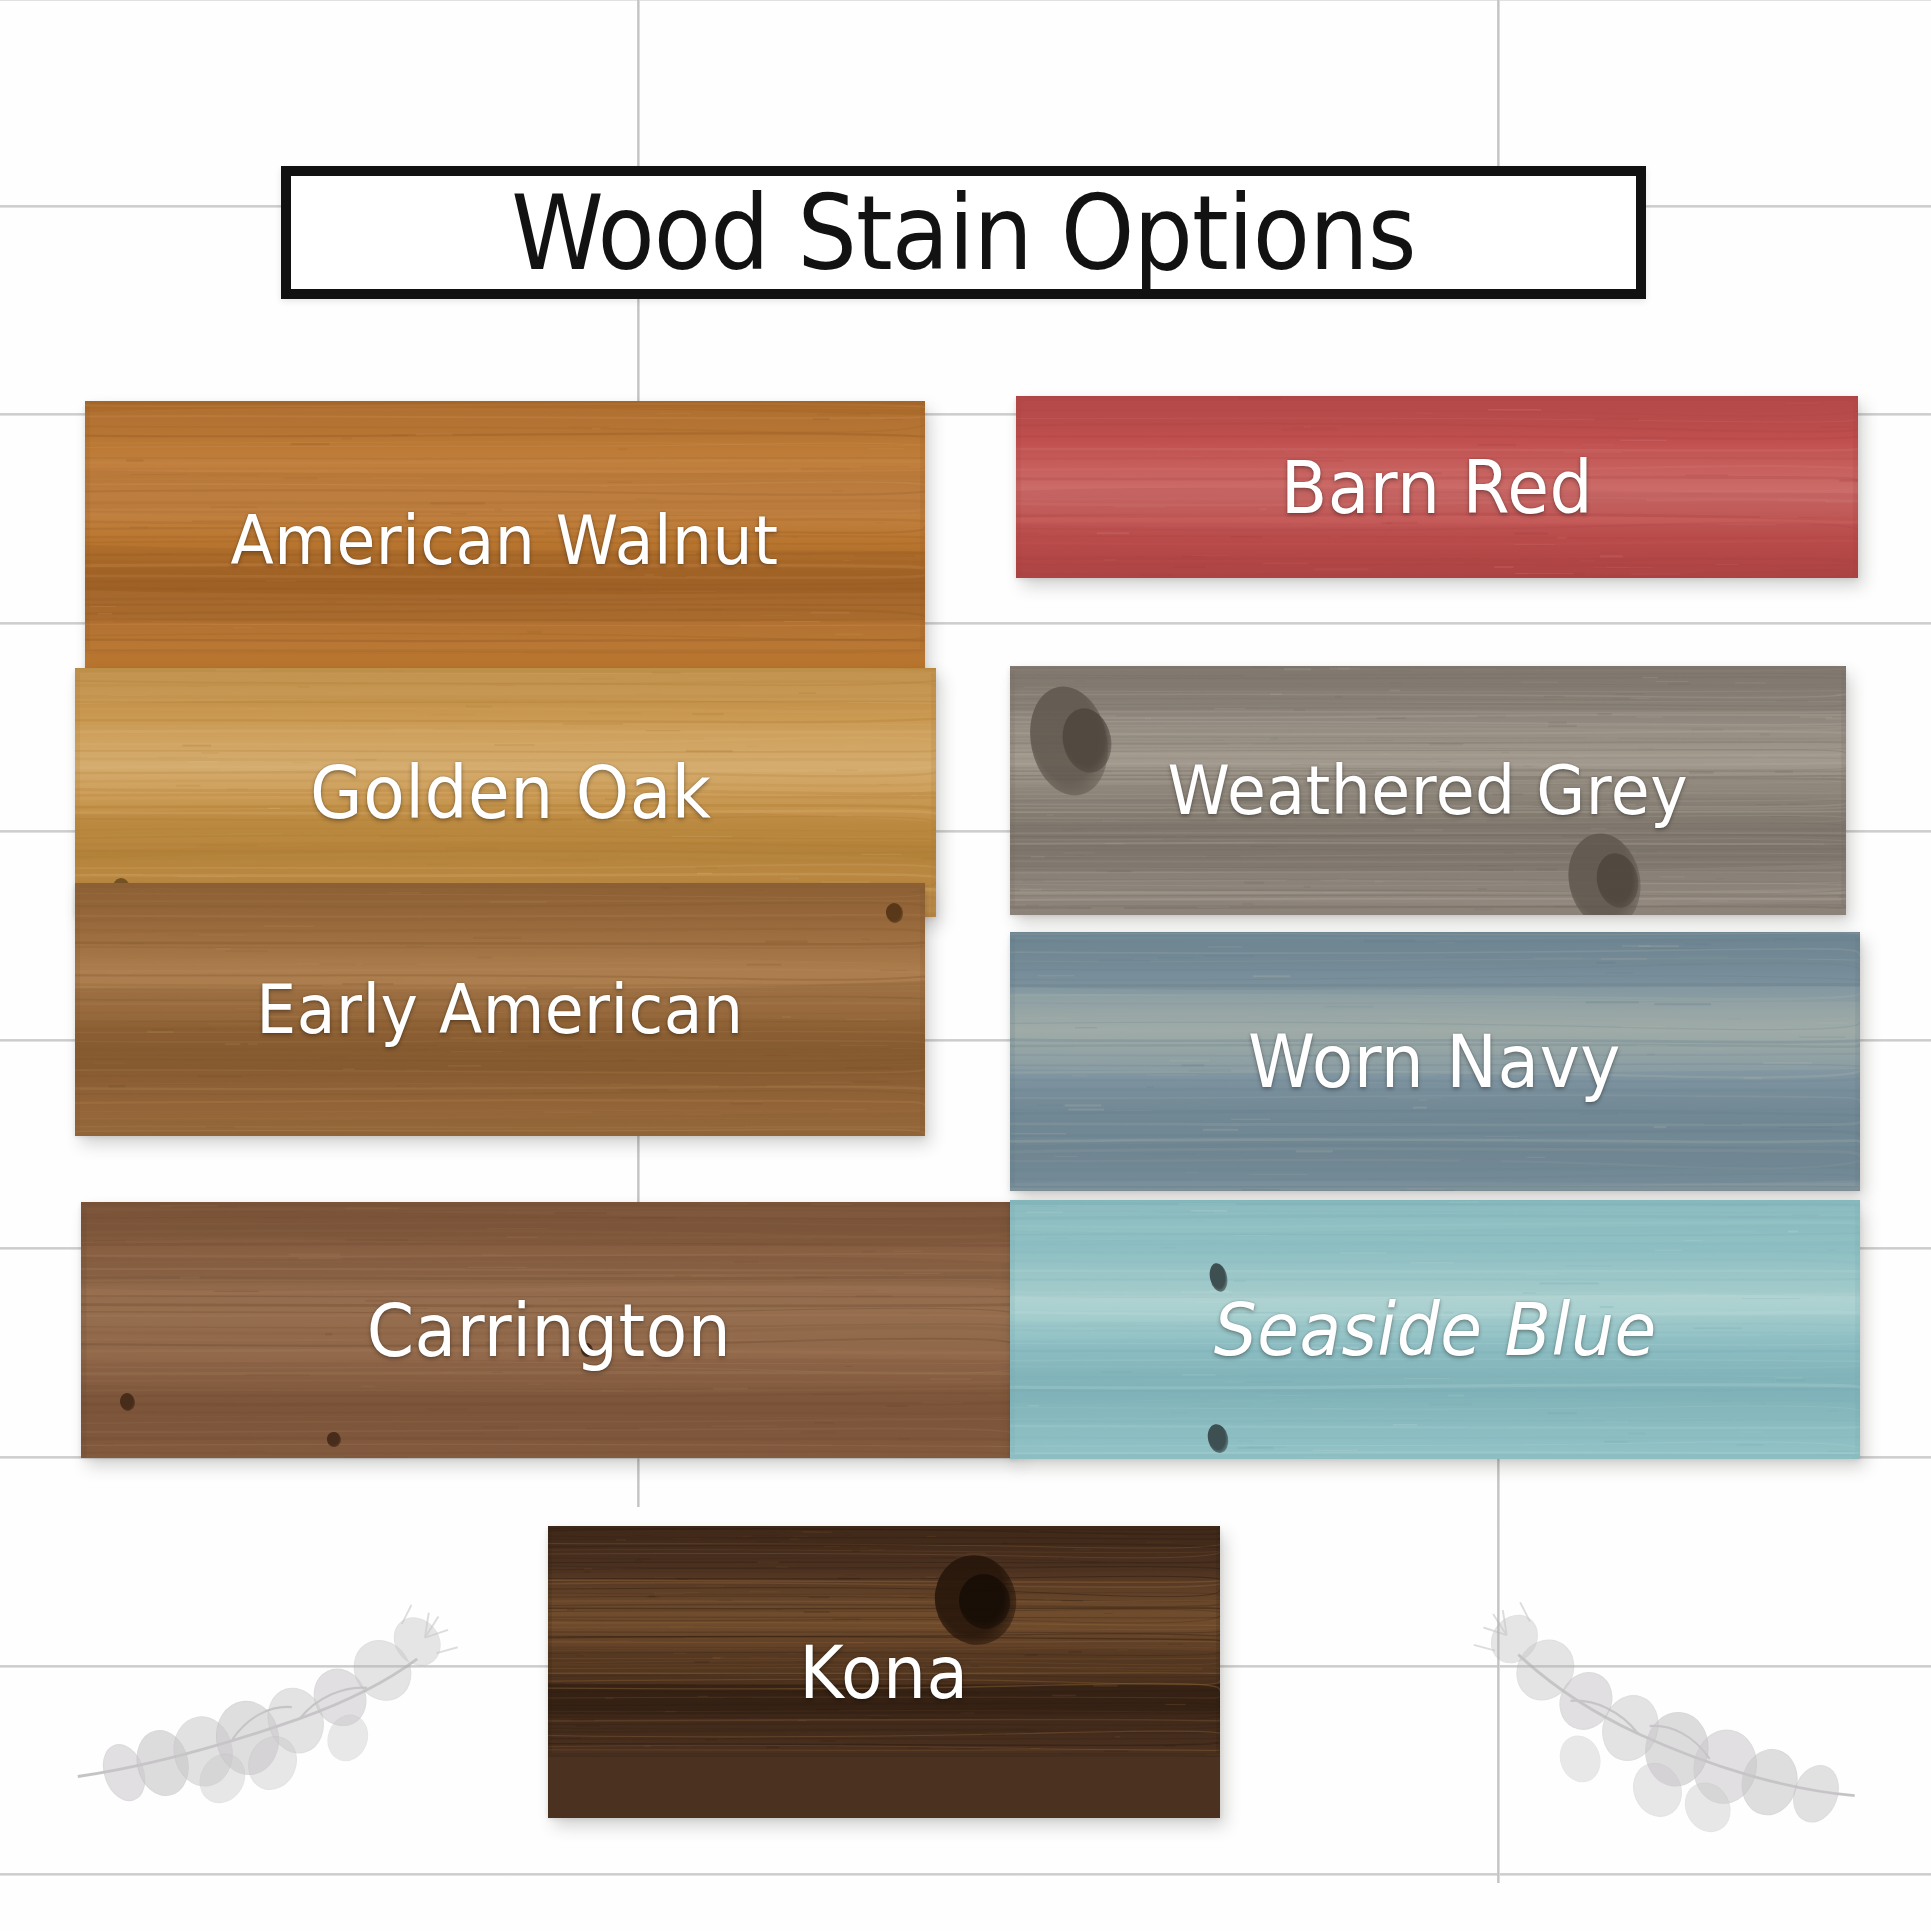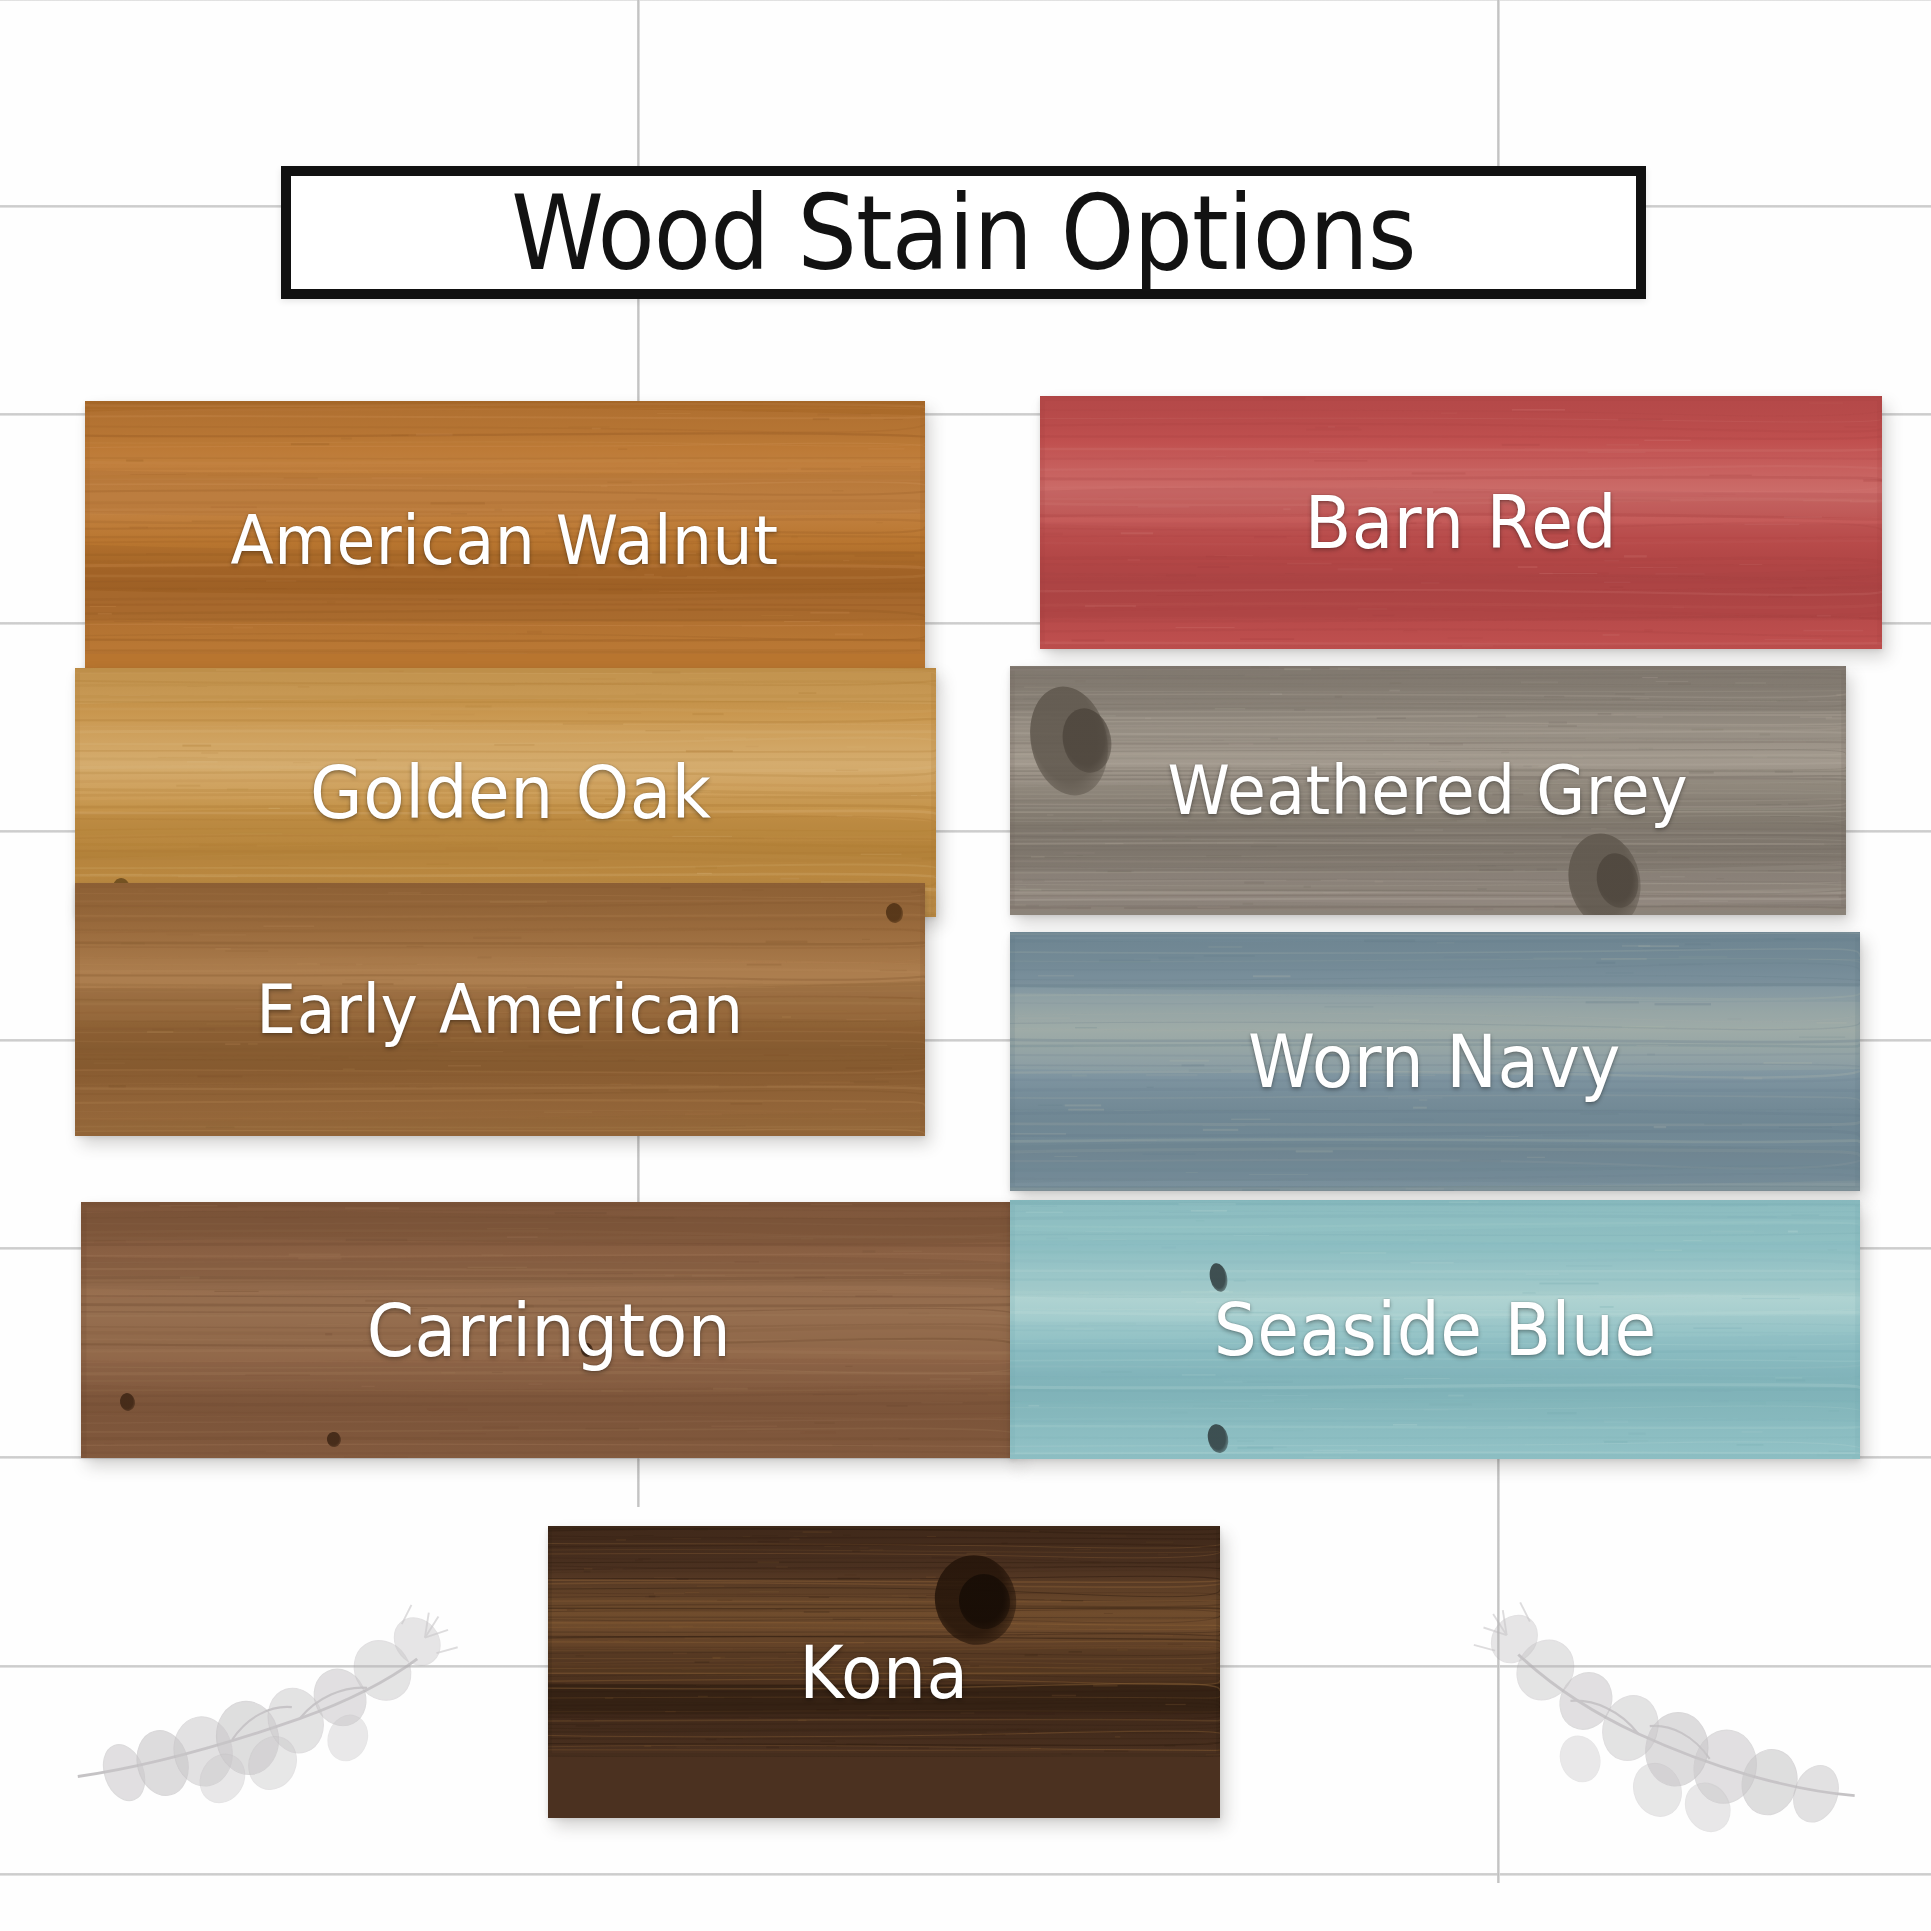--- a/index.html
+++ b/index.html
@@ -693,21 +693,21 @@
         <rect x="853.2081954483874" y="80.783563045552" width="56.84269526973367" height="1.02" fill="#6a462e" opacity="0.162"></rect>
         <rect x="138.41484894836321" y="232.64539628173225" width="34.43726285547018" height="0.68" fill="#6a462e" opacity="0.118"></rect>
         <rect x="124.73110223095864" y="83.08217648067512" width="41.31922947242856" height="1.01" fill="#6a462e" opacity="0.269"></rect>
         <rect width="874" height="265" fill="none" stroke="#6a462e" stroke-width="10" opacity=".16"></rect>
       </svg>
       <div class="knot" style="left: 39px; top: 191px; width: 15px; height: 18px; background: radial-gradient(at 45% 40%, rgb(61, 37, 20) 0%, rgb(61, 37, 20) 55%, rgba(0, 0, 0, 0) 100%); opacity: 0.85; transform: rotate(-12deg);"></div>
       <div class="knot" style="left: 246px; top: 230px; width: 13.5px; height: 15.4px; background: radial-gradient(at 45% 40%, rgb(61, 37, 20) 0%, rgb(61, 37, 20) 55%, rgba(0, 0, 0, 0) 100%); opacity: 0.85; transform: rotate(-12deg);"></div>
       <div class="knot" style="left: 500px; top: 141px; width: 11.8px; height: 14.3px; background: radial-gradient(at 45% 40%, rgb(61, 37, 20) 0%, rgb(61, 37, 20) 55%, rgba(0, 0, 0, 0) 100%); opacity: 0.85; transform: rotate(-12deg);"></div>
       <div class="label">Carrington</div>
     </div>
-    <div class="plank" style="left: 1016px; top: 396px; width: 842px; height: 253px; background: rgb(192, 80, 79); margin-left: 24px;">
+    <div class="plank" style="left: 1016px; top: 396px; width: 842px; height: 182px; background: rgb(192, 80, 79);">
       <svg class="grain" viewBox="0 0 872 262" preserveAspectRatio="none">
         <defs>
           <linearGradient id="g1right1132" x1="0" y1="0" x2="0" y2="1">
             <stop offset="0" stop-color="#a03c3d" stop-opacity="0.55"></stop>
             <stop offset="0.18" stop-color="#c0504f" stop-opacity="1"></stop>
             <stop offset="0.38" stop-color="#d4807c" stop-opacity="0.9"></stop>
             <stop offset="0.56" stop-color="#c0504f" stop-opacity="1"></stop>
             <stop offset="0.74" stop-color="#a03c3d" stop-opacity="0.7"></stop>
             <stop offset="1" stop-color="#c0504f" stop-opacity="1"></stop>
           </linearGradient>
@@ -1226,21 +1226,21 @@
         <rect x="93.01206216216087" y="215.54255242738873" width="58.78910947032273" height="0.92" fill="#b0b7ab" opacity="0.122"></rect>
         <rect x="465.857594627887" y="235.82590131554753" width="42.44098104164004" height="2.21" fill="#5e7784" opacity="0.153"></rect>
         <rect x="834.9098380282521" y="93.14718380663544" width="31.495919927954674" height="1.72" fill="#b0b7ab" opacity="0.242"></rect>
         <rect x="796.2559041008353" y="201.52536917384714" width="54.75796345807612" height="1.25" fill="#5e7784" opacity="0.222"></rect>
         <rect x="648.4615935012698" y="116.94603495579213" width="32.99740811996162" height="0.79" fill="#b0b7ab" opacity="0.242"></rect>
         <rect x="128.1128228455782" y="27.487185461446643" width="26.55360621958971" height="1.91" fill="#b0b7ab" opacity="0.051"></rect>
         <rect width="880" height="268" fill="none" stroke="#5e7784" stroke-width="10" opacity=".16"></rect>
       </svg>
       <div class="label">Worn Navy</div>
     </div>
-    <div class="plank" style="left: 1010px; top: 1200px; width: 850px; height: 259px; background: rgb(147, 195, 199);">
+    <div class="plank" style="left: 1010px; top: 1200px; width: 850px; height: 259px; background: rgb(147, 195, 199); font-style: italic;">
       <svg class="grain" viewBox="0 0 880 268" preserveAspectRatio="none">
         <defs>
           <linearGradient id="g4right563" x1="0" y1="0" x2="0" y2="1">
             <stop offset="0" stop-color="#72a8ae" stop-opacity="0.55"></stop>
             <stop offset="0.18" stop-color="#93c3c7" stop-opacity="1"></stop>
             <stop offset="0.38" stop-color="#c3ded9" stop-opacity="0.9"></stop>
             <stop offset="0.56" stop-color="#93c3c7" stop-opacity="1"></stop>
             <stop offset="0.74" stop-color="#72a8ae" stop-opacity="0.7"></stop>
             <stop offset="1" stop-color="#93c3c7" stop-opacity="1"></stop>
           </linearGradient>

